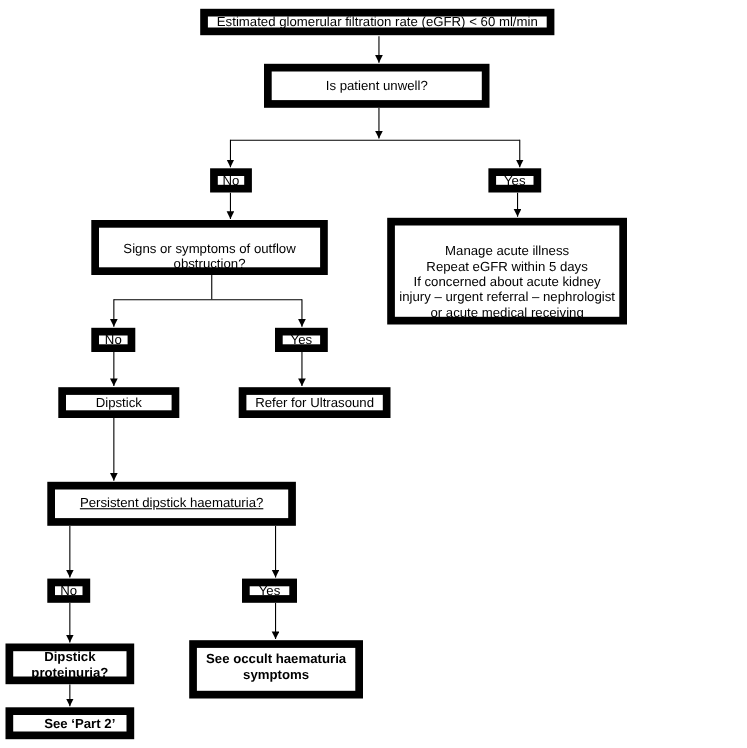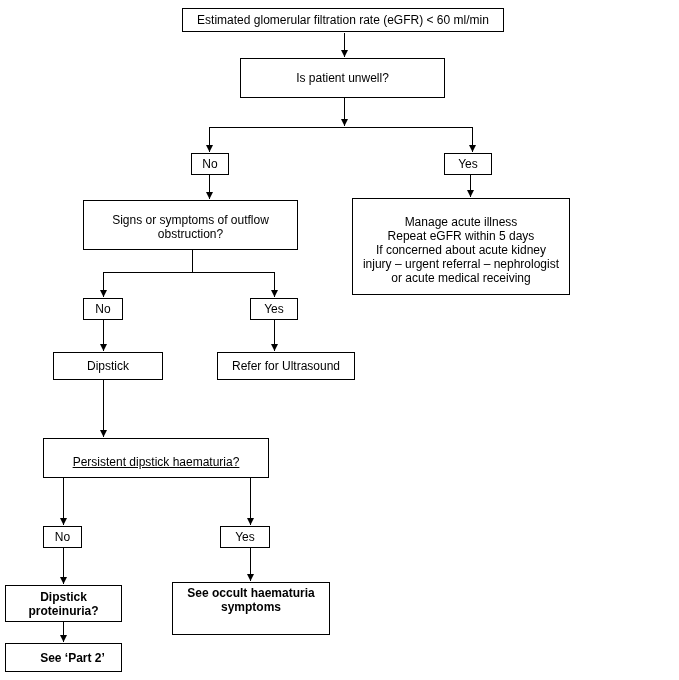--- a/index.html
+++ b/index.html
@@ -20,21 +20,21 @@
     position: absolute;
     left: 0;
     top: 0;
     width: 679px;
     height: 680px;
   }
   .node {
     position: absolute;
     box-sizing: border-box;
     background: #ffffff;
-    border: 1px solid #000000;
+    border: 7px solid #000000;
     display: flex;
     align-items: center;
     justify-content: center;
     text-align: center;
     font-size: 12px;
     line-height: 14px;
     white-space: pre-line;
     padding: 1px 2px;
   }
   .node.top { align-items: flex-start; }
@@ -43,21 +43,21 @@
   #n-egfr        { left:182px; top:8px;   width:322px; height:24px; }
   #n-unwell      { left:240px; top:58px;  width:205px; height:40px; }
   #n-no1         { left:191px; top:153px; width:38px;  height:22px; }
   #n-yes1        { left:444px; top:153px; width:48px;  height:22px; }
   #n-obstruction { left:83px;  top:200px; width:215px; height:50px; padding-top:12px; }
   #n-manage      { left:352px; top:198px; width:218px; height:97px; padding-top:16px; }
   #n-no2         { left:83px;  top:298px; width:40px;  height:22px; }
   #n-yes2        { left:250px; top:298px; width:48px;  height:22px; }
   #n-dipstick    { left:53px;  top:352px; width:110px; height:28px; }
   #n-ultrasound  { left:217px; top:352px; width:138px; height:28px; }
-  #n-haematuria  { left:43px;  top:438px; width:226px; height:40px; padding-top:16px;text-decoration:underline; }
+  #n-haematuria  { left:43px;  top:438px; width:226px; height:40px; padding-top:5px;text-decoration:underline; }
   #n-no3         { left:43px;  top:526px; width:39px;  height:22px; }
   #n-yes3        { left:220px; top:526px; width:50px;  height:22px; }
   #n-proteinuria { left:5px;   top:585px; width:117px; height:37px; }
   #n-occult      { left:172px; top:582px; width:158px; height:53px; padding-top:3px; }
   #n-part2       { left:5px;   top:643px; width:117px; height:29px;padding-left:20px; }
 </style>
 </head>
 <body>
 
 <div id="canvas">

